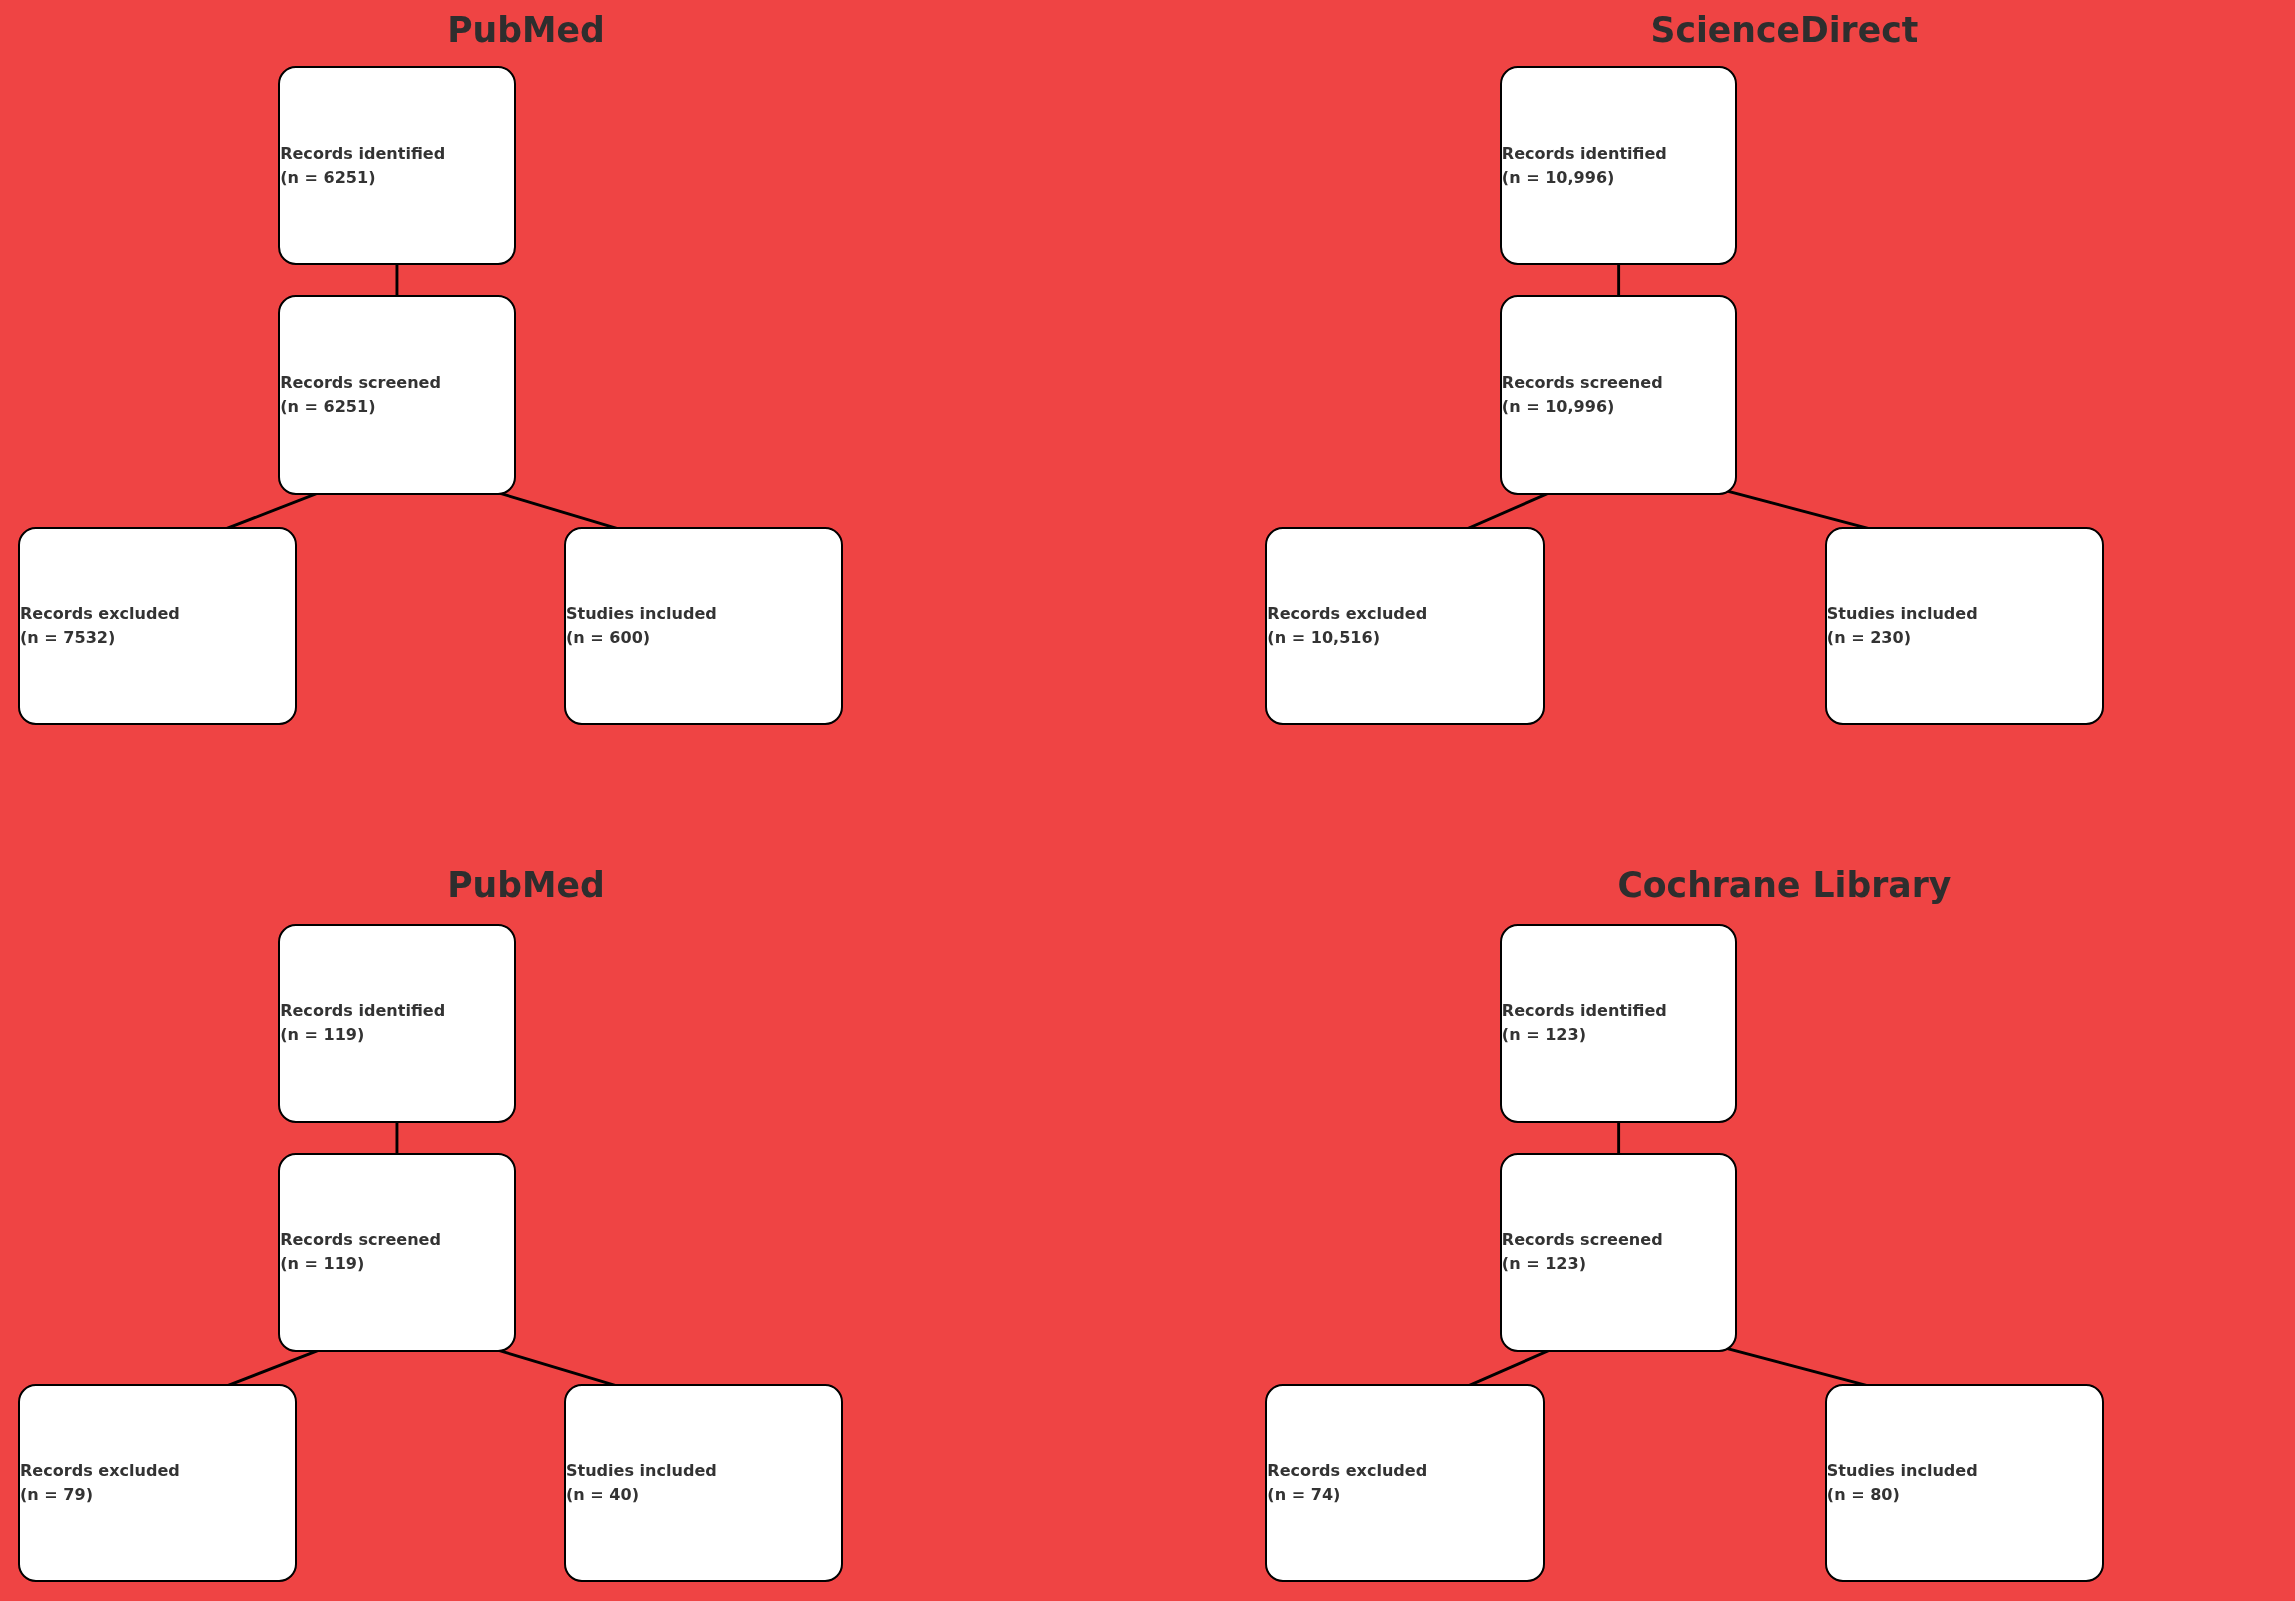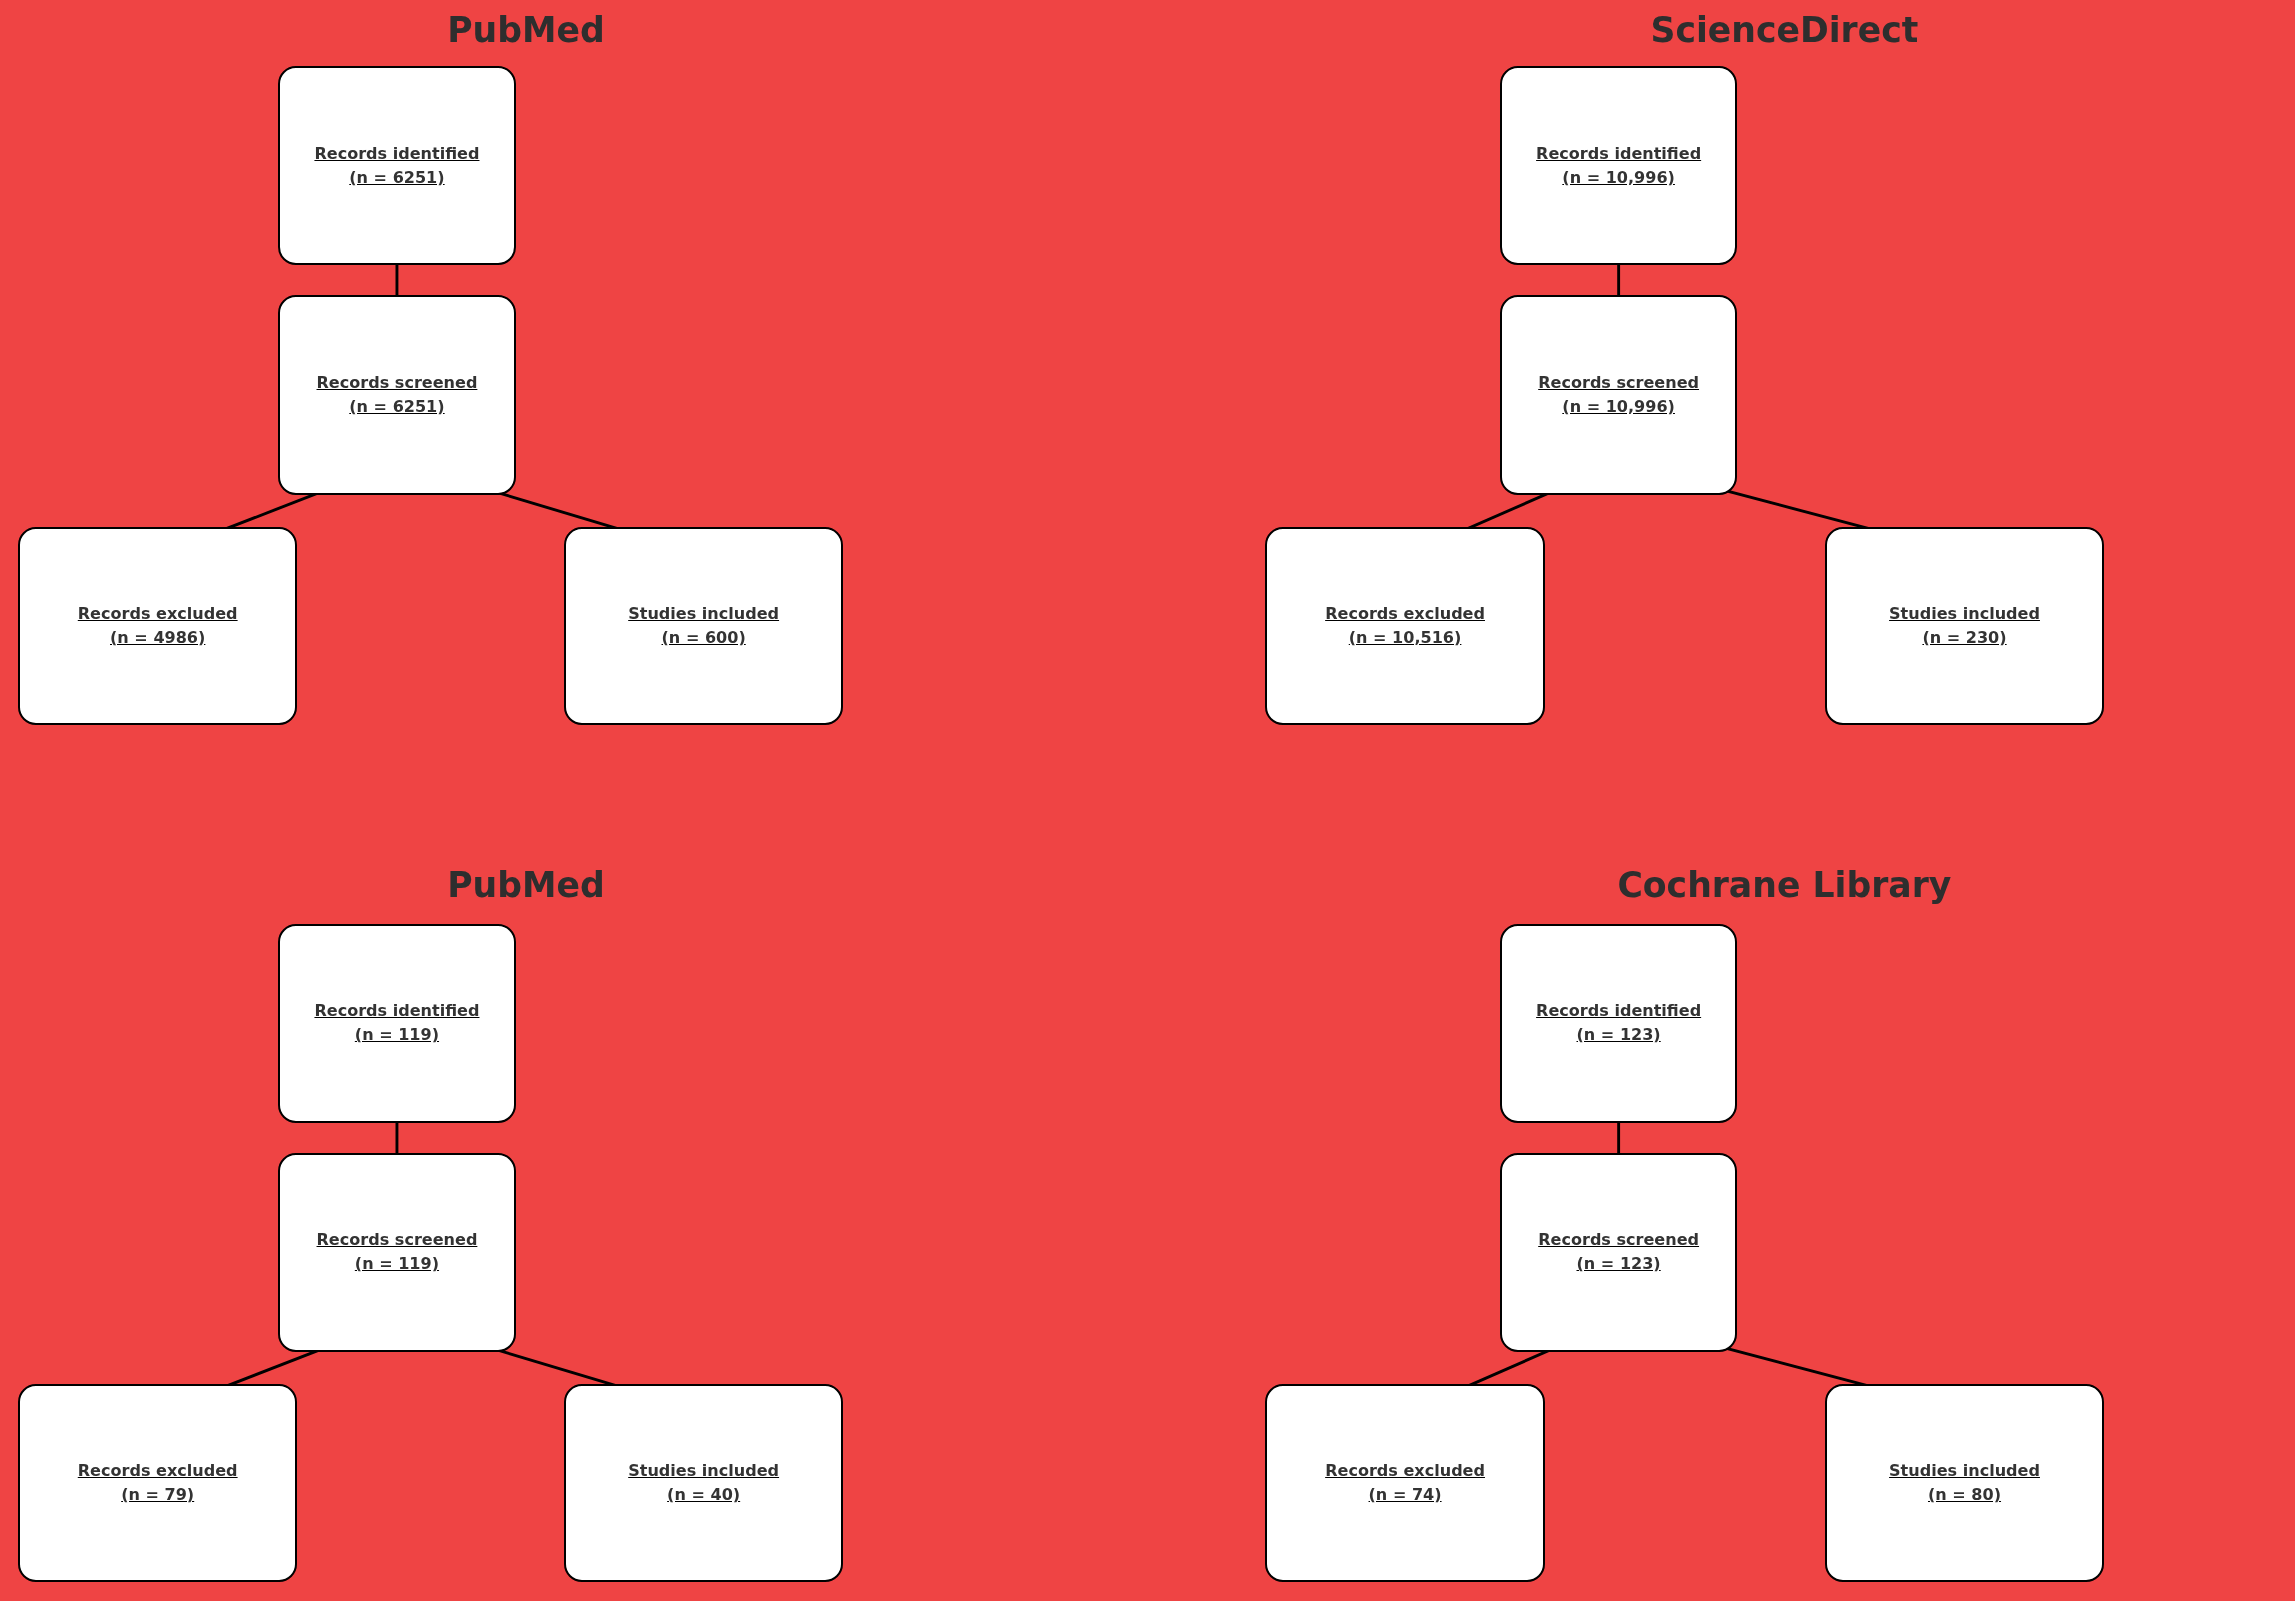--- a/index.html
+++ b/index.html
@@ -26,25 +26,24 @@
     white-space: nowrap;
     margin: 0;
   }
   .box {
     position: absolute;
     background: #ffffff;
     border: 0.115vw solid #000000;
     border-radius: 0.78vw;
     display: flex;
     flex-direction: column;
-    align-items: center;
+    align-items: flex-start;
     justify-content: center;
     text-align: center;
     box-sizing: border-box;
-    text-decoration: underline;
   }
   .box span {
     display: block;
     font-size: 0.70vw;
     font-weight: 700;
     line-height: 1.5;
     color: #333333;
     white-space: nowrap;
   }
   
@@ -105,21 +104,21 @@
   <div class="box w-top xl-top y1-ident">
     <span>Records identified</span>
     <span>(n = 6251)</span>
   </div>
   <div class="box w-top xl-top y1-scr">
     <span>Records screened</span>
     <span>(n = 6251)</span>
   </div>
   <div class="box w-bot xl-exc y1-bot">
     <span>Records excluded</span>
-    <span>(n = 4986)</span>
+    <span>(n = 7532)</span>
   </div>
   <div class="box w-bot xl-inc y1-bot">
     <span>Studies included</span>
     <span>(n = 600)</span>
   </div>
 
   <h2 class="panel-title t-b">ScienceDirect</h2>
   <div class="box w-top xr-top y1-ident">
     <span>Records identified</span>
     <span>(n = 10,996)</span>

